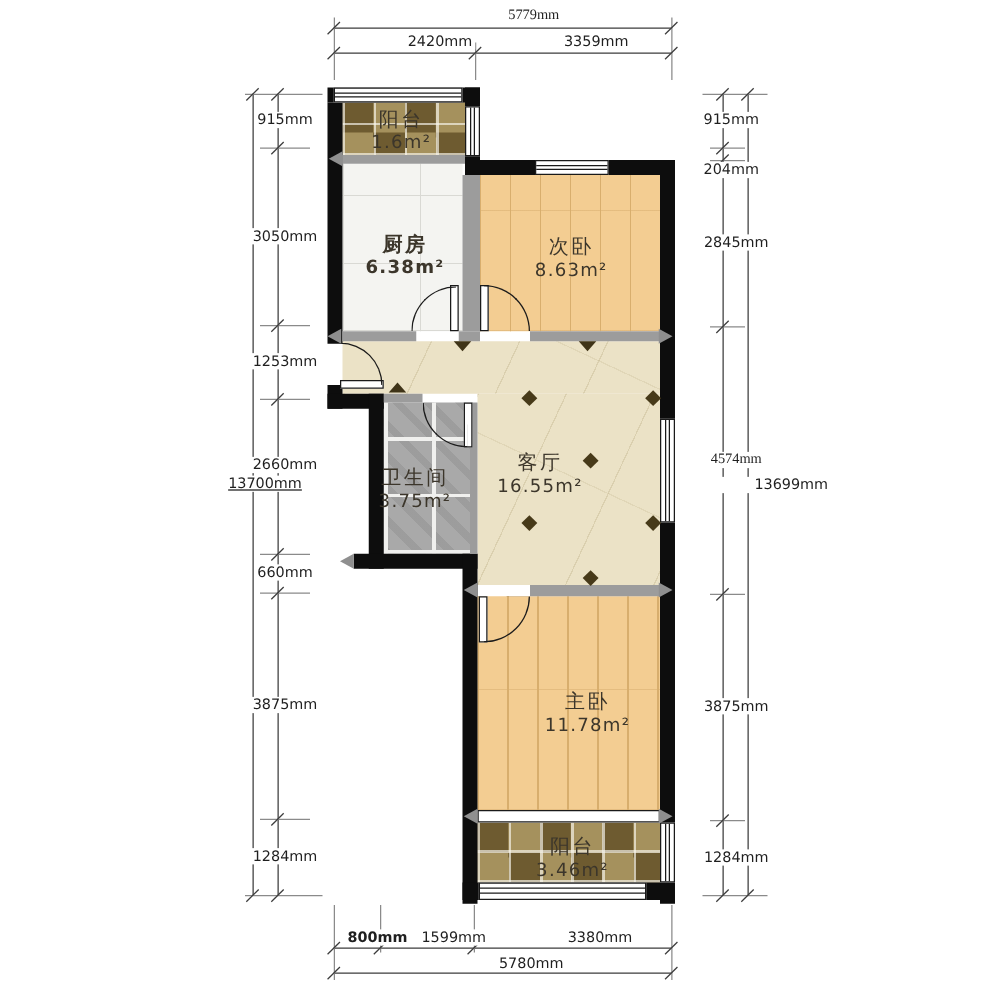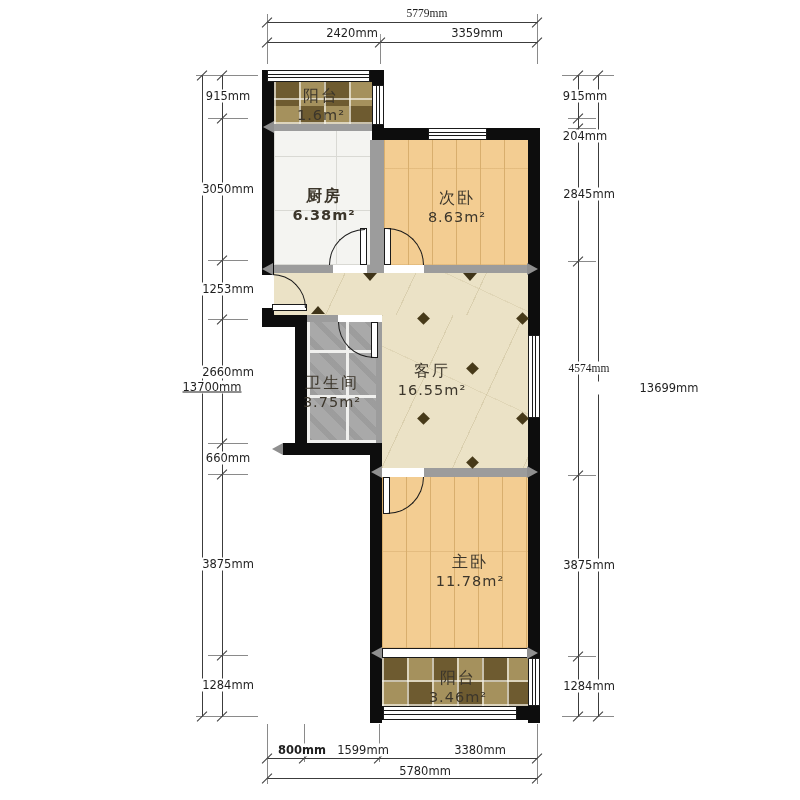--- a/index.html
+++ b/index.html
@@ -259,16 +259,16 @@
     <div class="tk" style="left:571px;top:656px;"></div>
     <div class="tk" style="left:571px;top:716px;"></div>
     <div class="tk" style="left:591px;top:75px;"></div>
     <div class="tk" style="left:591px;top:716px;"></div>
     <div class="dlabel" style="left:585px;top:96px;">915mm</div>
     <div class="dlabel" style="left:585px;top:136px;">204mm</div>
     <div class="dlabel" style="left:589px;top:194px;">2845mm</div>
     <div class="dlabel" style="left:589px;top:368px;font-family:Liberation Serif, serif;">4574mm</div>
     <div class="dlabel" style="left:589px;top:565px;">3875mm</div>
     <div class="dlabel" style="left:589px;top:686px;">1284mm</div>
-    <div class="dlabel" style="left:648px;top:388px;padding-left:44px;">13699mm</div>
+    <div class="dlabel" style="left:612px;top:388px;padding-left:44px;">13699mm</div>
   </div>
 
 </div>
 
 </body></html>

